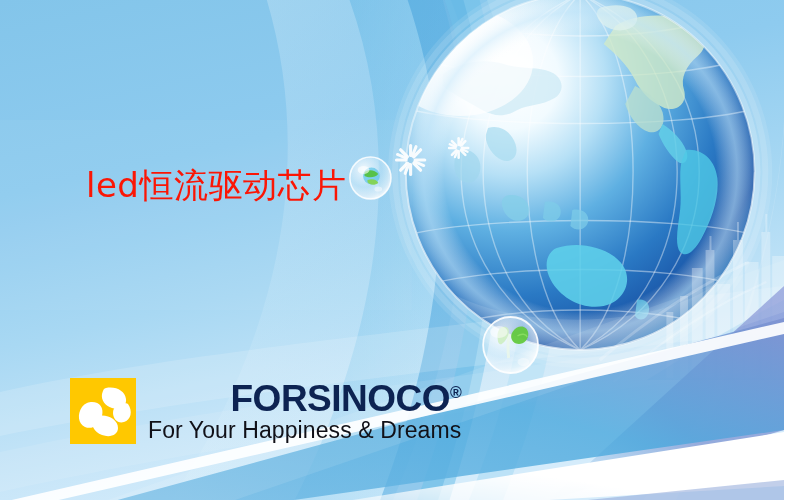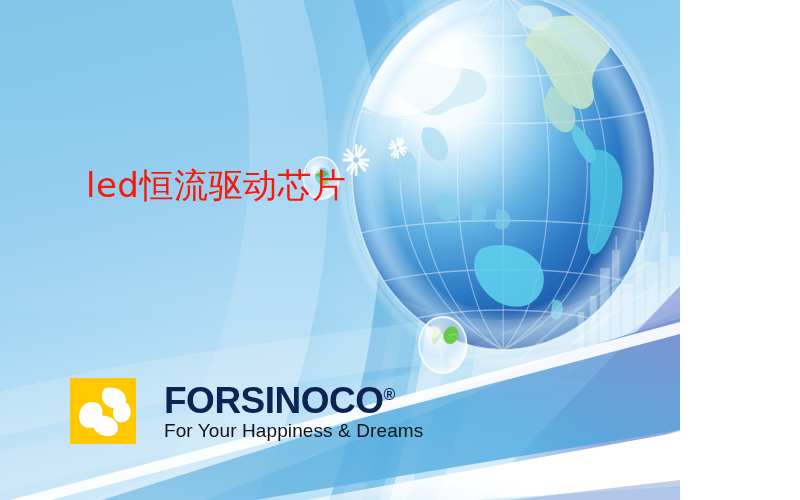--- a/index.html
+++ b/index.html
@@ -6,21 +6,21 @@
   html, body {
     margin: 0;
     padding: 0;
     background: #ffffff;
   }
   body {
     font-family: "Liberation Sans", sans-serif;
   }
   .banner {
     position: relative;
-    width: 680px;
+    width: 784px;
     height: 500px;
     overflow: hidden;
     background: linear-gradient(160deg, #84c6ea 0%, #8ecbef 28%, #a5d6f2 55%, #bfe2f7 78%, #cfe9fa 100%);
   }
   .layer {
     position: absolute;
     inset: 0;
     width: 100%;
     height: 100%;
     pointer-events: none;
@@ -58,43 +58,44 @@
     align-items: center;
   }
   .logo-mark {
     width: 66px;
     height: 66px;
     background: #ffc800;
     display: block;
     flex: 0 0 auto;
   }
   .logo-text {
-    margin-left: 28px;
+    margin-left: 12px;
     display: flex;
     flex-direction: column;
     justify-content: center;
+    align-items: flex-end;
   }
   .logo-name {
     font-family: "Liberation Sans", sans-serif;
     font-weight: bold;
     font-size: 37px;
     color: #0d2352;
     letter-spacing: -0.5px;
     line-height: 1;
     position: relative;
     display: inline-block;
   }
   .logo-reg {
     font-size: 16px;
     vertical-align: super;
     font-weight: bold;
   }
   .logo-tagline {
     font-family: "Liberation Sans", sans-serif;
-    font-size: 19px;
+    font-size: 23px;
     color: #111118;
     letter-spacing: 0.1px;
     margin-top: 2px;
     line-height: 1;
   }
 </style>
 </head>
 <body>
 
 <div class="banner">

